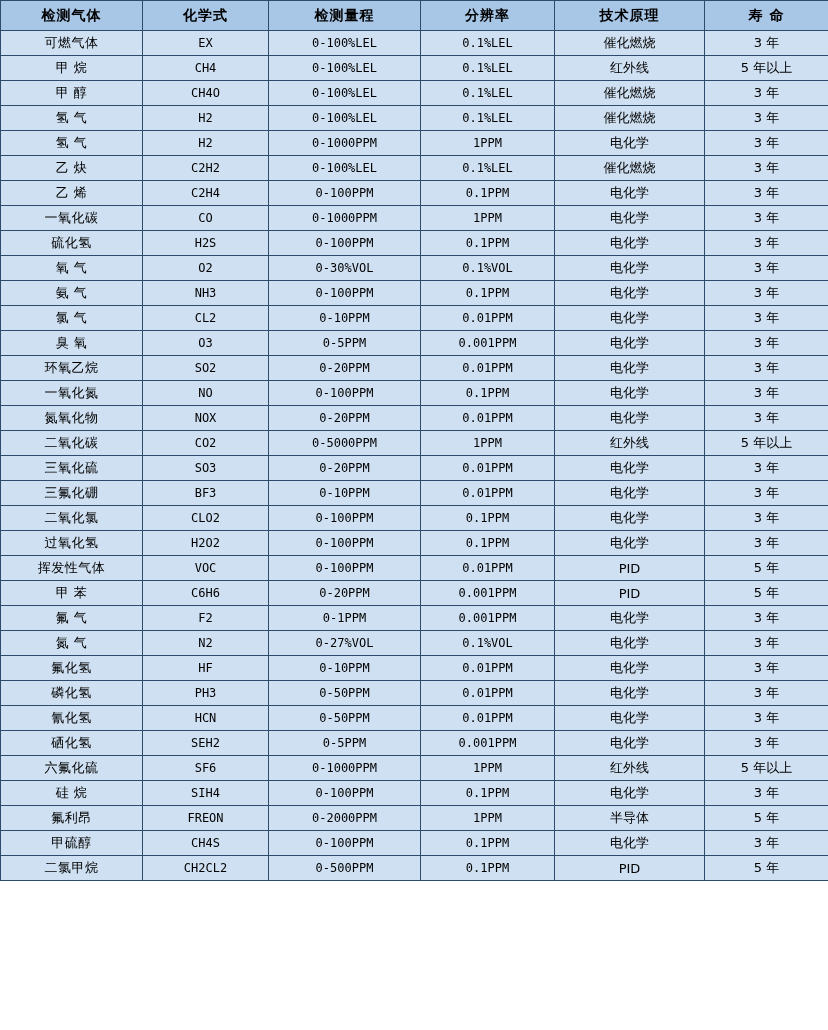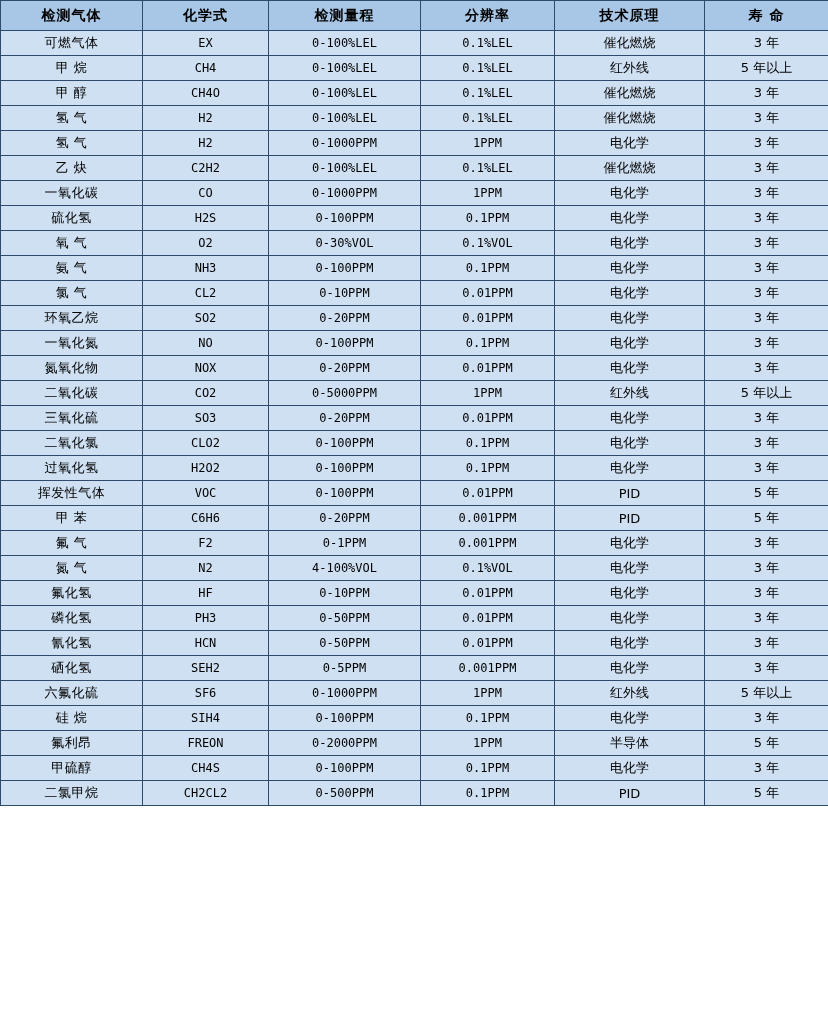--- a/index.html
+++ b/index.html
@@ -128,20 +128,28 @@
       </tr>
       <tr>
         <td class="name">乙 炔</td>
         <td class="formula">C2H2</td>
         <td class="range">0-100%LEL</td>
         <td class="resolution">0.1%LEL</td>
         <td class="tech">催化燃烧</td>
         <td class="life">3 年</td>
       </tr>
       <tr>
+        <td class="name">乙 烯</td>
+        <td class="formula">C2H4</td>
+        <td class="range">0-100PPM</td>
+        <td class="resolution">0.1PPM</td>
+        <td class="tech">电化学</td>
+        <td class="life">3 年</td>
+      </tr>
+      <tr>
         <td class="name">一氧化碳</td>
         <td class="formula">CO</td>
         <td class="range">0-1000PPM</td>
         <td class="resolution">1PPM</td>
         <td class="tech">电化学</td>
         <td class="life">3 年</td>
       </tr>
       <tr>
         <td class="name">硫化氢</td>
         <td class="formula">H2S</td>
@@ -168,20 +176,28 @@
       </tr>
       <tr>
         <td class="name">氯 气</td>
         <td class="formula">CL2</td>
         <td class="range">0-10PPM</td>
         <td class="resolution">0.01PPM</td>
         <td class="tech">电化学</td>
         <td class="life">3 年</td>
       </tr>
       <tr>
+        <td class="name">臭 氧</td>
+        <td class="formula">O3</td>
+        <td class="range">0-5PPM</td>
+        <td class="resolution">0.001PPM</td>
+        <td class="tech">电化学</td>
+        <td class="life">3 年</td>
+      </tr>
+      <tr>
         <td class="name">环氧乙烷</td>
         <td class="formula">SO2</td>
         <td class="range">0-20PPM</td>
         <td class="resolution">0.01PPM</td>
         <td class="tech">电化学</td>
         <td class="life">3 年</td>
       </tr>
       <tr>
         <td class="name">一氧化氮</td>
         <td class="formula">NO</td>
@@ -203,20 +219,28 @@
         <td class="formula">CO2</td>
         <td class="range">0-5000PPM</td>
         <td class="resolution">1PPM</td>
         <td class="tech">红外线</td>
         <td class="life">5 年以上</td>
       </tr>
       <tr>
         <td class="name">三氧化硫</td>
         <td class="formula">SO3</td>
         <td class="range">0-20PPM</td>
+        <td class="resolution">0.01PPM</td>
+        <td class="tech">电化学</td>
+        <td class="life">3 年</td>
+      </tr>
+      <tr>
+        <td class="name">三氟化硼</td>
+        <td class="formula">BF3</td>
+        <td class="range">0-10PPM</td>
         <td class="resolution">0.01PPM</td>
         <td class="tech">电化学</td>
         <td class="life">3 年</td>
       </tr>
       <tr>
         <td class="name">二氧化氯</td>
         <td class="formula">CLO2</td>
         <td class="range">0-100PPM</td>
         <td class="resolution">0.1PPM</td>
         <td class="tech">电化学</td>
@@ -250,21 +274,21 @@
         <td class="name">氟 气</td>
         <td class="formula">F2</td>
         <td class="range">0-1PPM</td>
         <td class="resolution">0.001PPM</td>
         <td class="tech">电化学</td>
         <td class="life">3 年</td>
       </tr>
       <tr>
         <td class="name">氮 气</td>
         <td class="formula">N2</td>
-        <td class="range">4-100%VOL</td>
+        <td class="range">0-27%VOL</td>
         <td class="resolution">0.1%VOL</td>
         <td class="tech">电化学</td>
         <td class="life">3 年</td>
       </tr>
       <tr>
         <td class="name">氟化氢</td>
         <td class="formula">HF</td>
         <td class="range">0-10PPM</td>
         <td class="resolution">0.01PPM</td>
         <td class="tech">电化学</td>

